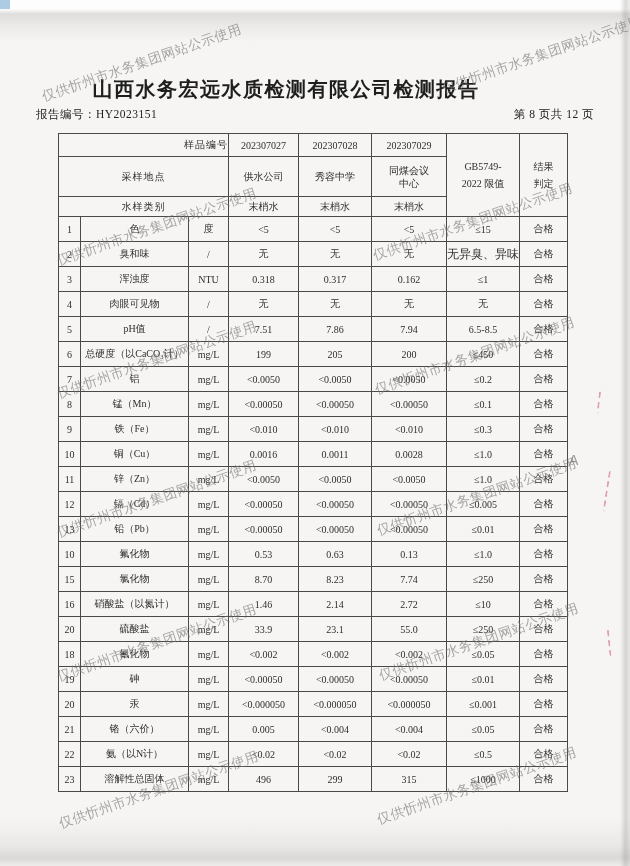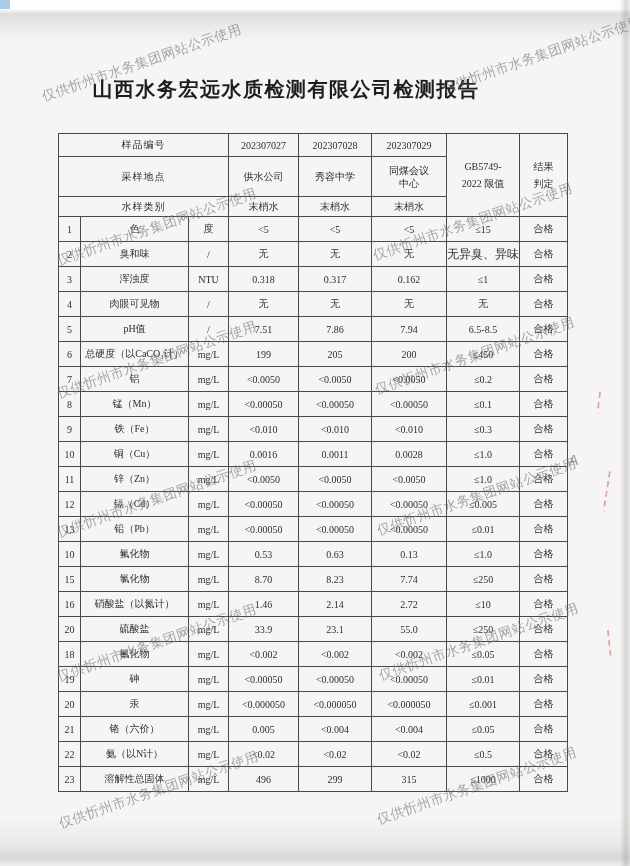--- a/index.html
+++ b/index.html
@@ -63,35 +63,39 @@
 </head>
 <body>
 
 <div class="page">
 
   <div class="corner-chip"></div>
   <div class="edge-right"></div>
 
   <div class="title">山西水务宏远水质检测有限公司检测报告</div>
 
+  <div class="meta-row">
+    <span class="report-no">报告编号：HY2023151</span>
+    <span class="page-info">第 8 页共 12 页</span>
+  </div>
 
   <table class="report">
     <colgroup>
       <col style="width:22px">
         <col style="width:108px">
         <col style="width:40px">
       <col style="width:70px">
         <col style="width:73px">
         <col style="width:75px">
       <col style="width:62px">
         <col style="width:48px">
     </colgroup>
     <thead>
       <tr class="hr1">
-        <td colspan="3" style="letter-spacing:1px;">样品编号</td>
+        <td colspan="3" style="letter-spacing:1px;text-align:right;">样品编号</td>
         <td>202307027</td>
         <td>202307028</td>
         <td>202307029</td>
         <td rowspan="3" class="limit-head">
           <span>GB5749-</span>
           <span>2022 限值</span>
         </td>
         <td rowspan="3" class="result-head">
           <span>结果</span>
           <span>判定</span>

